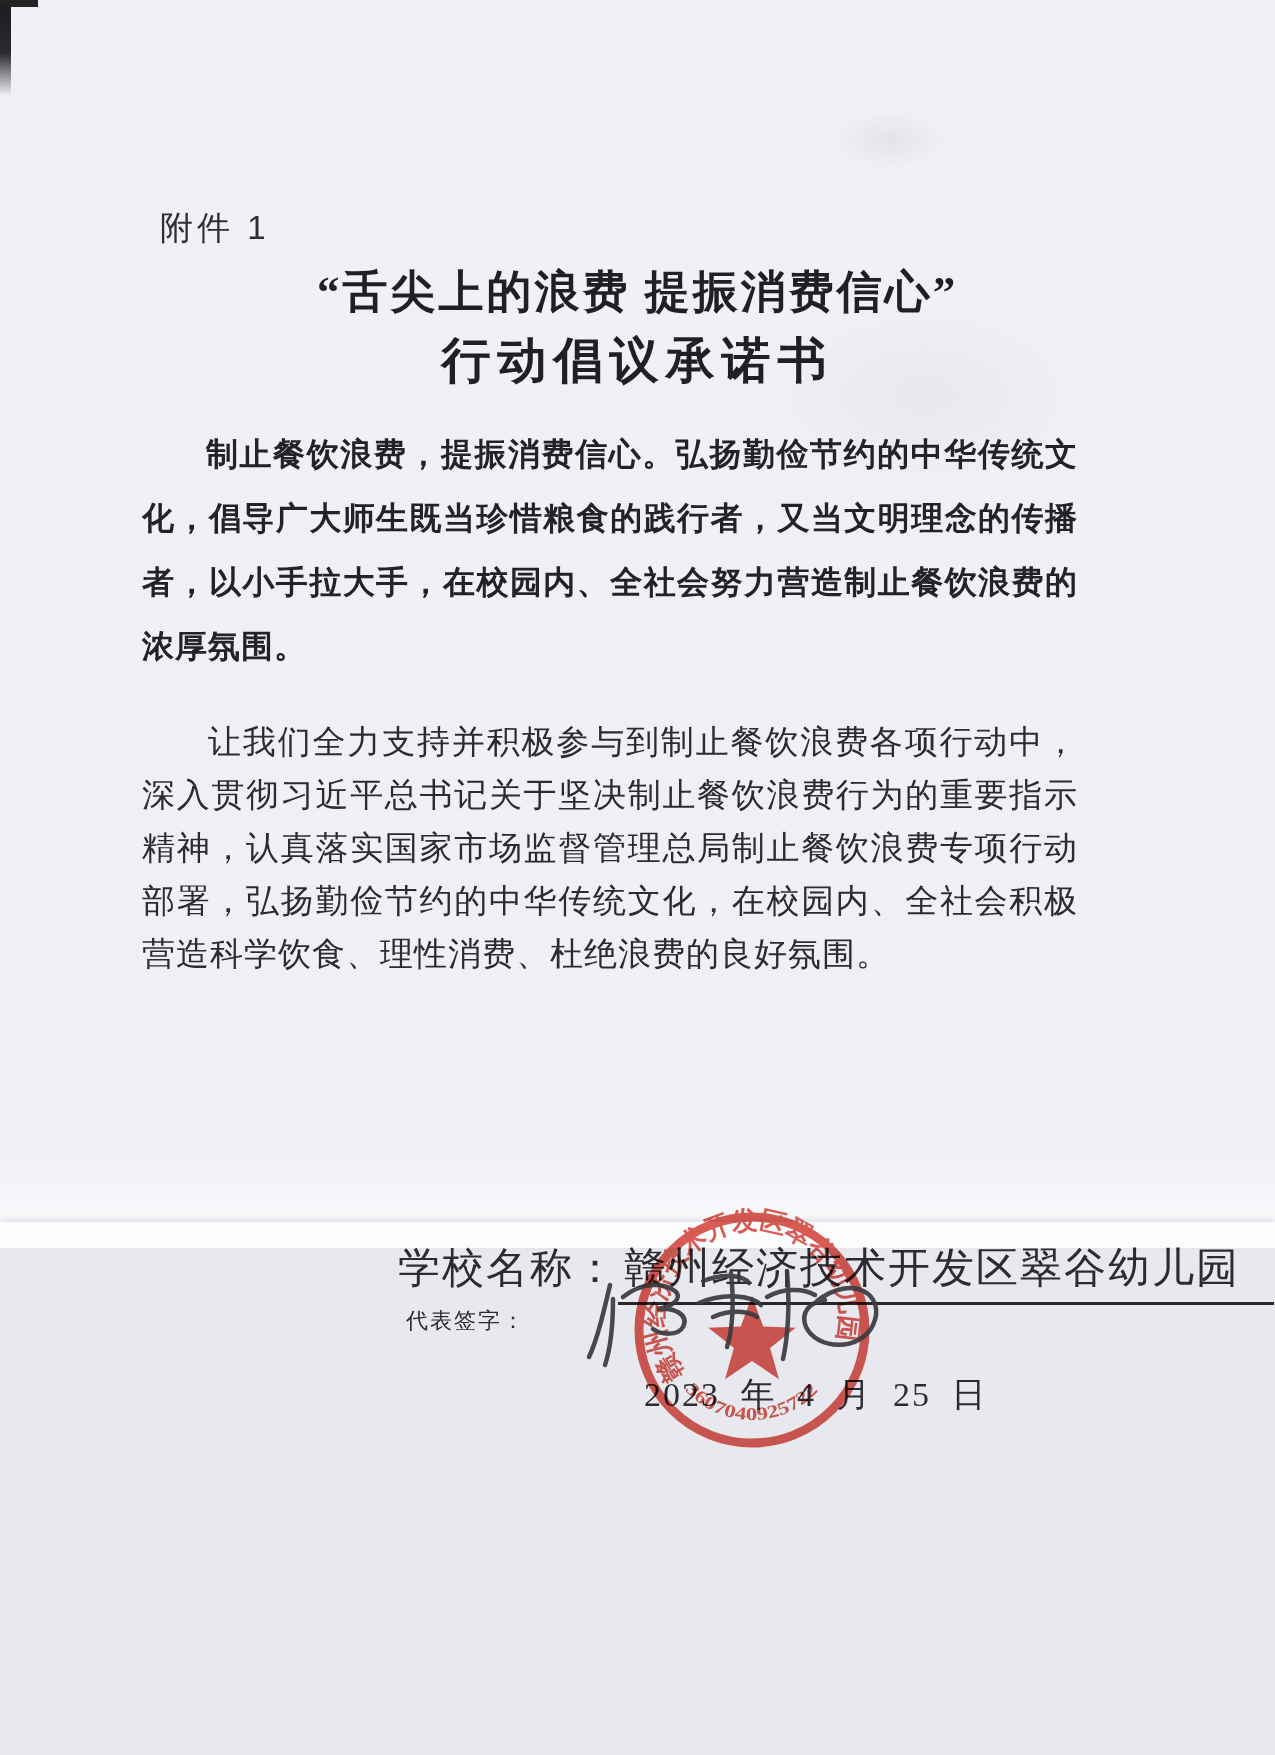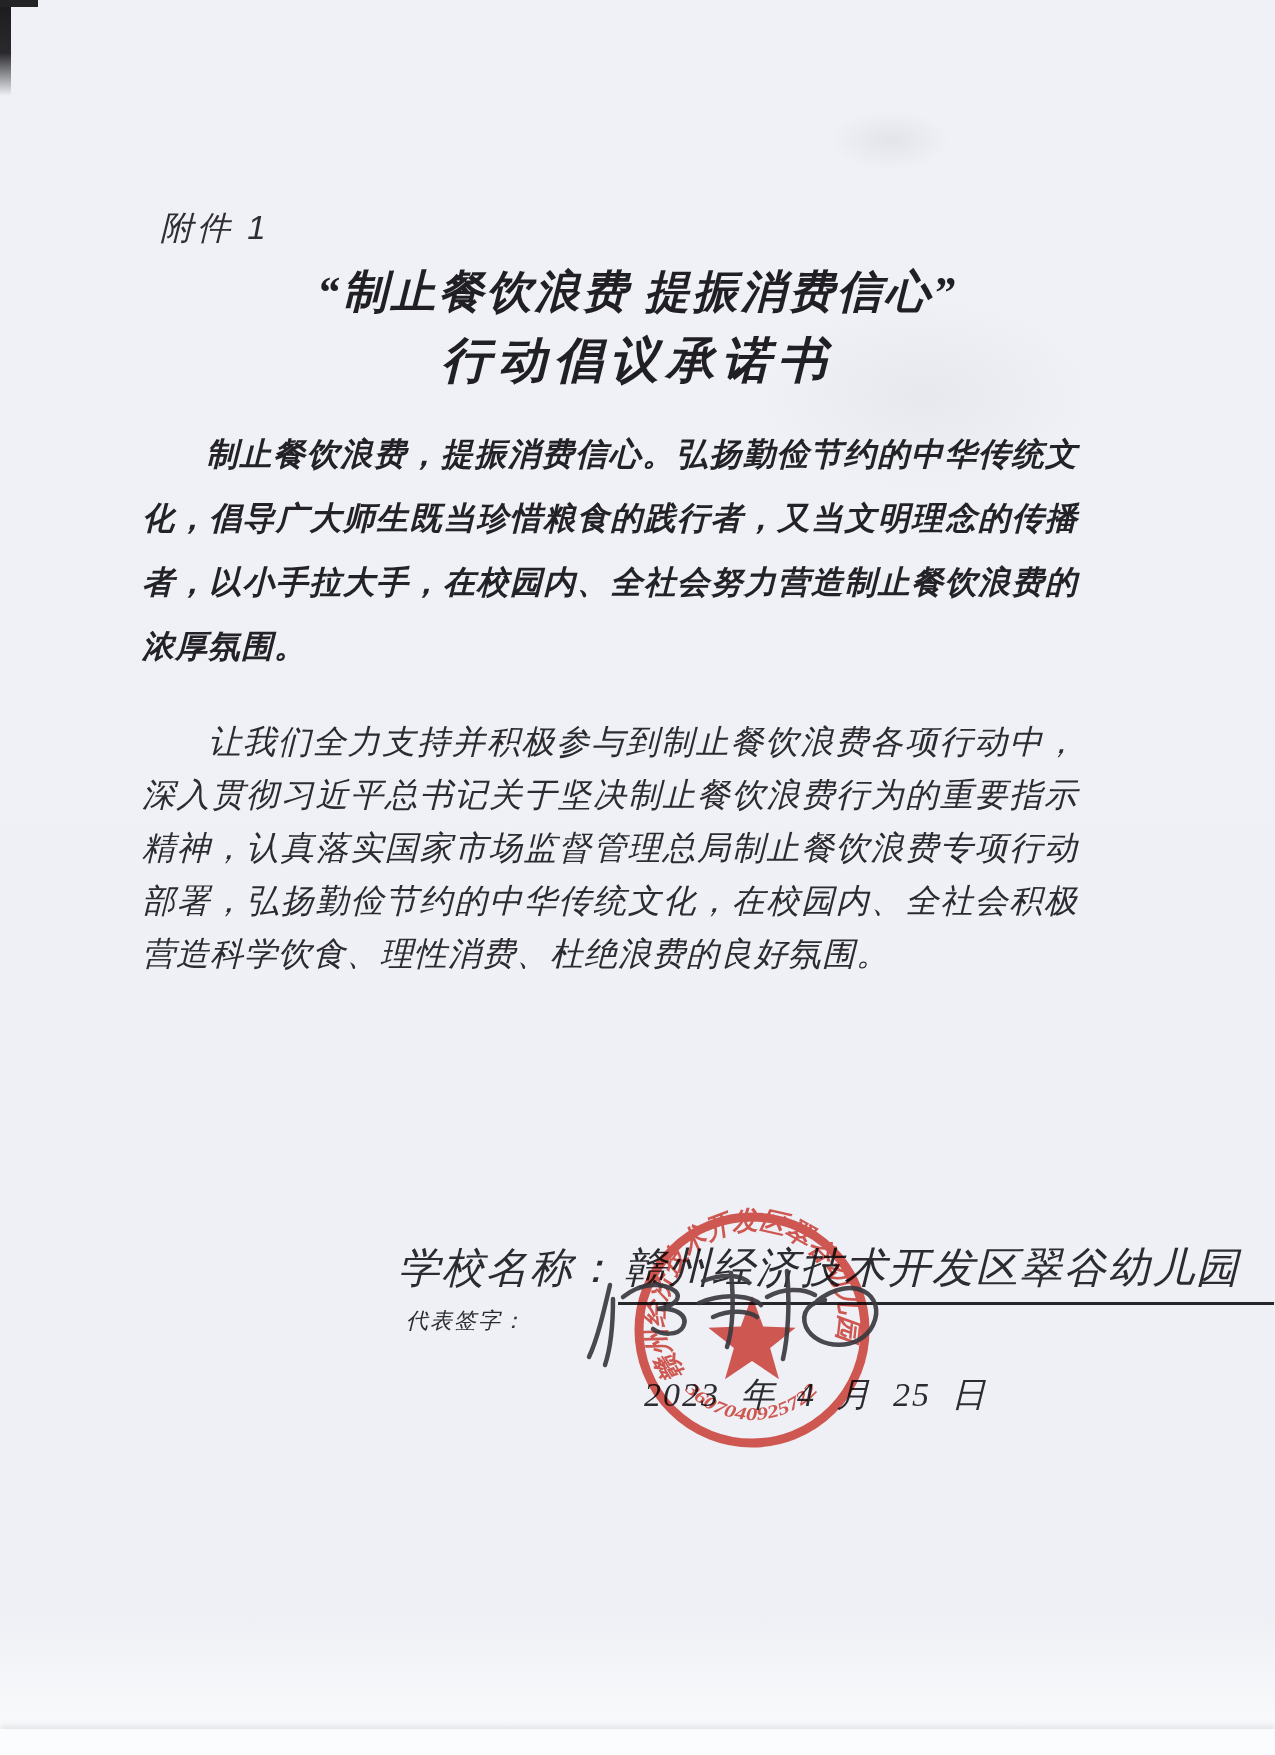--- a/index.html
+++ b/index.html
@@ -4,24 +4,23 @@
 <style>
   html,body{margin:0;padding:0;}
   body{
     width:1275px;height:1755px;
     background:#e8e9ee;
     font-family:"Liberation Serif", serif;
     position:relative;
     overflow:hidden;
   }
   .page{
-    position:absolute;left:0;top:0;width:1275px;height:1755px;
+    position:absolute;left:0;top:0;width:1275px;height:1248px;
     background:linear-gradient(180deg,#f0f1f6 0%,#eff0f5 92%,#f7f8fa 97%,#fbfbfd 100%);
     color:#2b2b30;
-    font-style:italic;
   }
   
   .edge-top-left{
     position:absolute;left:0;top:0;width:11px;height:96px;
     background:linear-gradient(180deg,#1b1b1d 0%,#2a2a2e 55%,rgba(42,42,46,0) 100%);
   }
   .edge-top{
     position:absolute;left:0;top:0;width:38px;height:7px;background:#232325;
   }
   .bottom-strip{
@@ -102,21 +101,21 @@
 <div class="page">
 
   <div class="edge-top-left"></div>
   <div class="edge-top"></div>
   <div class="smudge1"></div>
   <div class="smudge2"></div>
   <div class="bottom-strip"></div>
 
   <div class="attachment">附件 1</div>
 
-  <h1 class="title1">“制止餐饮浪费 提振消费信心”</h1>
+  <h1 class="title1">“舌尖上的浪费 提振消费信心”</h1>
   <h2 class="title2">行动倡议承诺书</h2>
 
   <div class="bodytext">
     <p class="para para2">制止餐饮浪费，提振消费信心。弘扬勤俭节约的中华传统文化，倡导广大师生既当珍惜粮食的践行者，又当文明理念的传播者，以小手拉大手，在校园内、全社会努力营造制止餐饮浪费的浓厚氛围。</p>
     <p class="para para3">让我们全力支持并积极参与到制止餐饮浪费各项行动中，深入贯彻习近平总书记关于坚决制止餐饮浪费行为的重要指示精神，认真落实国家市场监督管理总局制止餐饮浪费专项行动部署，弘扬勤俭节约的中华传统文化，在校园内、全社会积极营造科学饮食、理性消费、杜绝浪费的良好氛围。</p>
   </div>
 
   <div class="sig-school"><span>学校名称：</span><span class="school-underline">赣州经济技术开发区翠谷幼儿园</span></div>
 
   <div class="sig-rep"><span>代表签字：</span></div>

